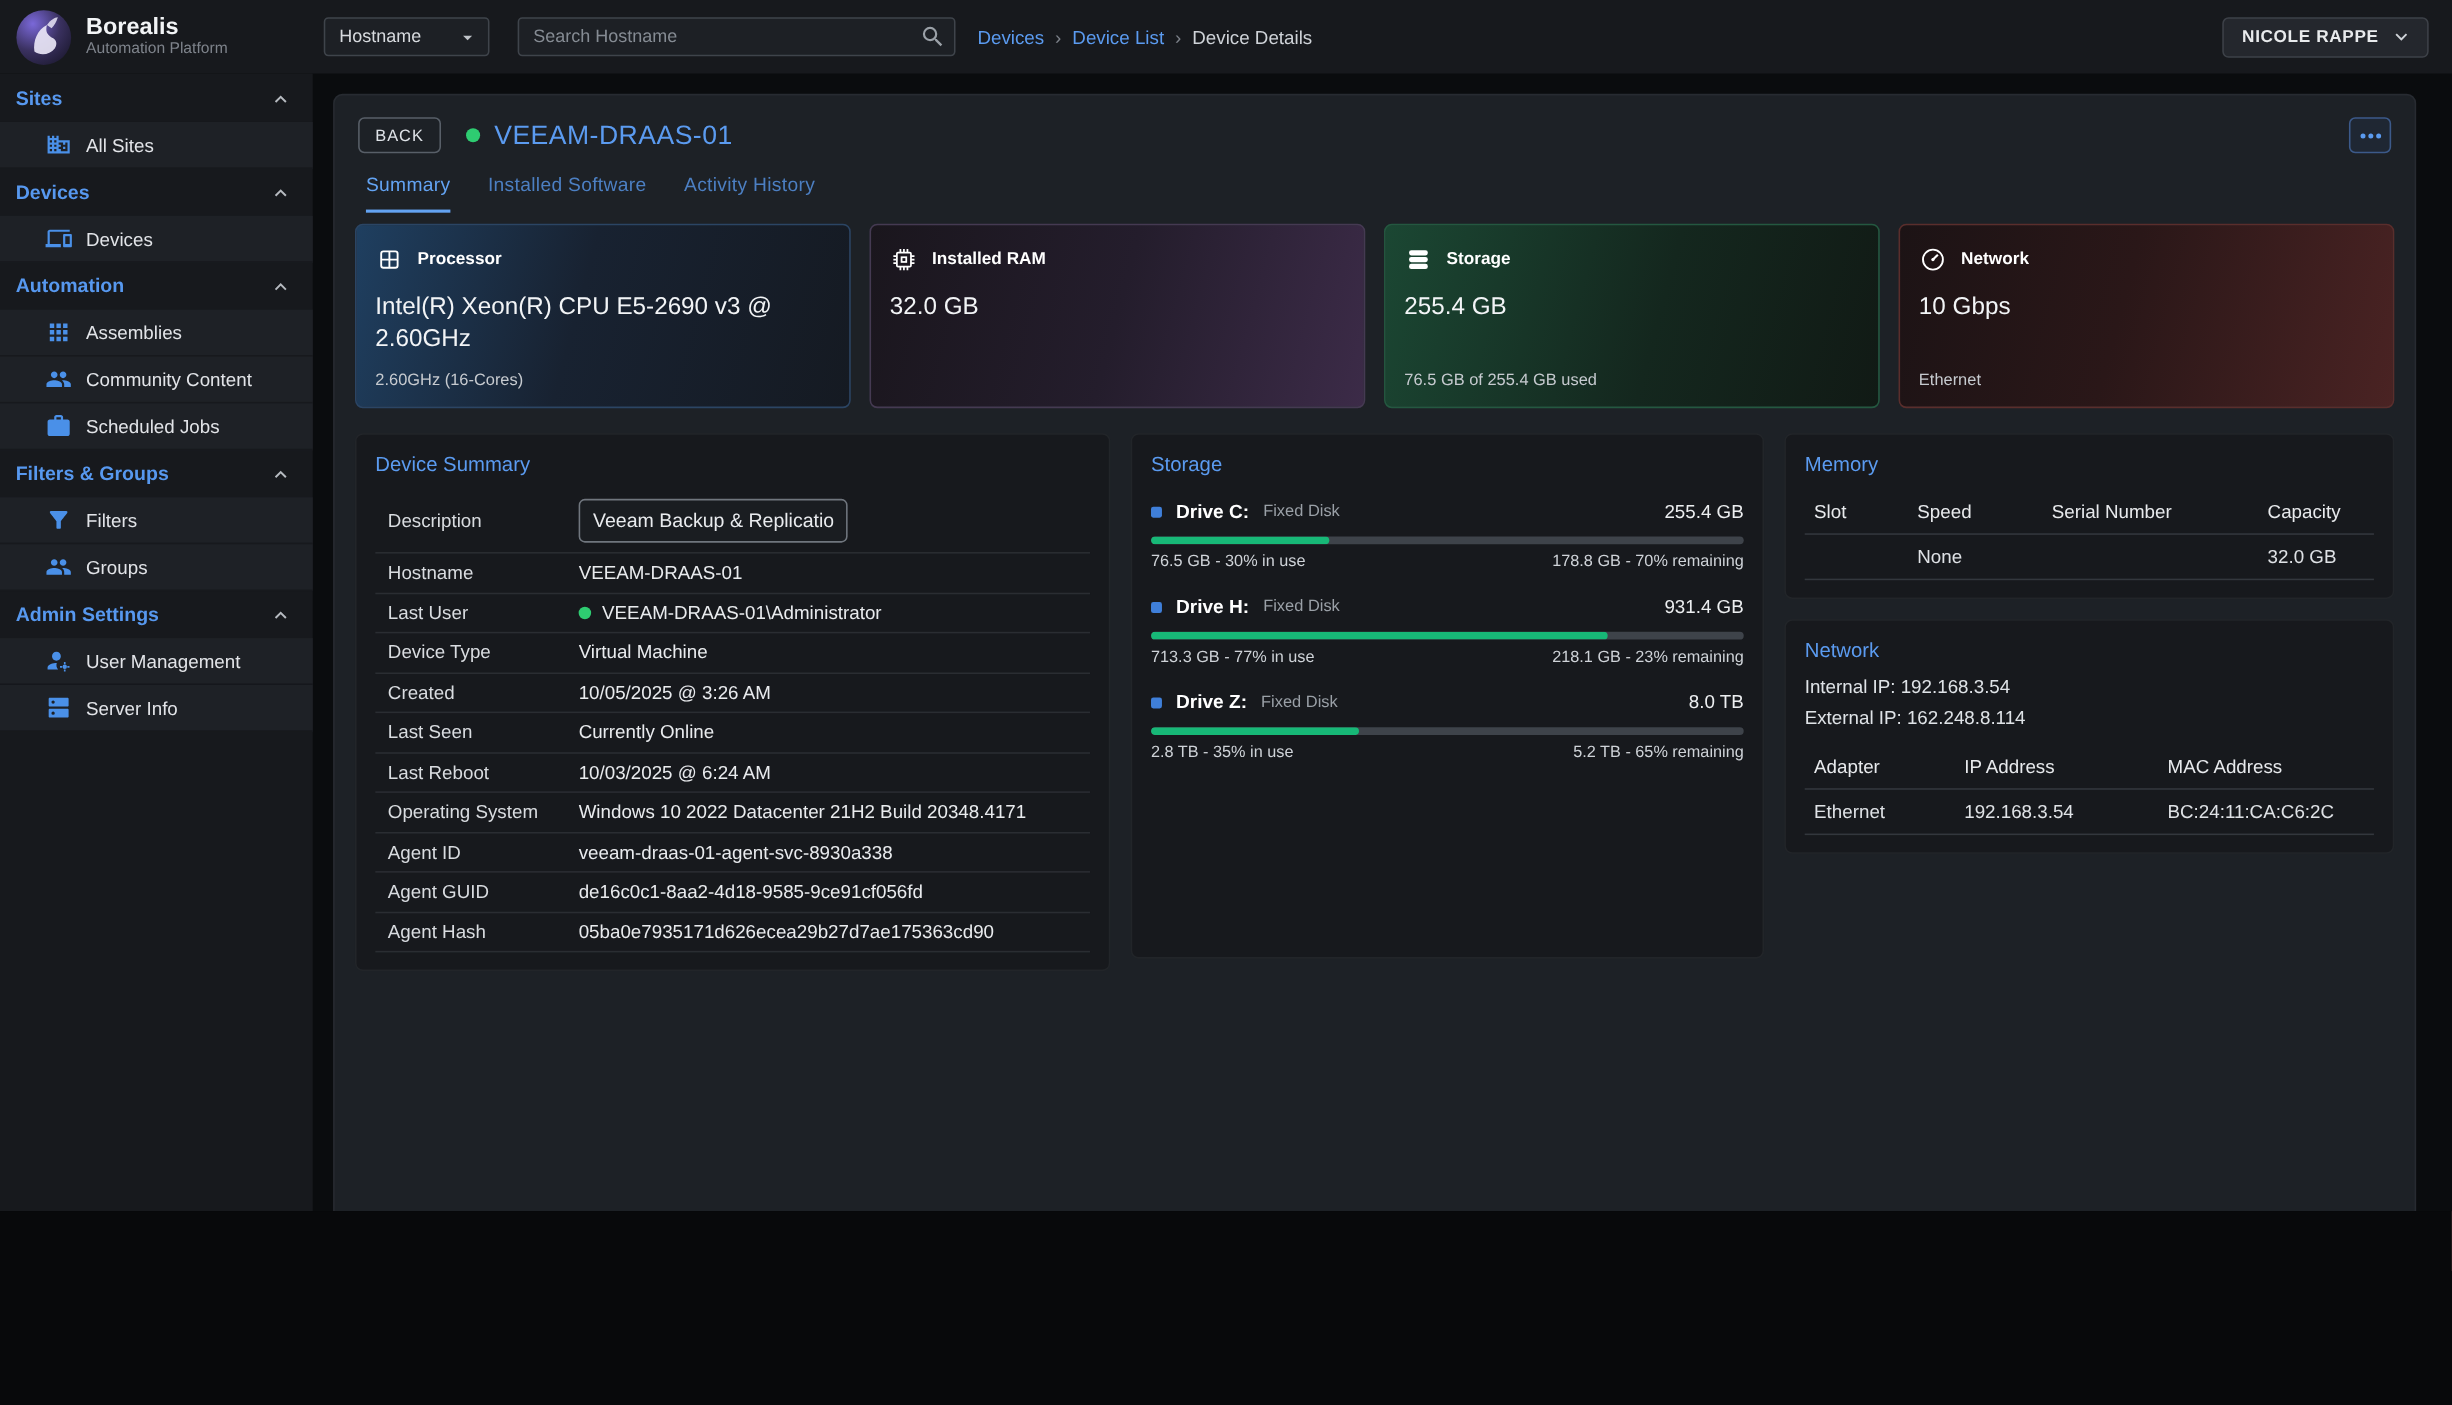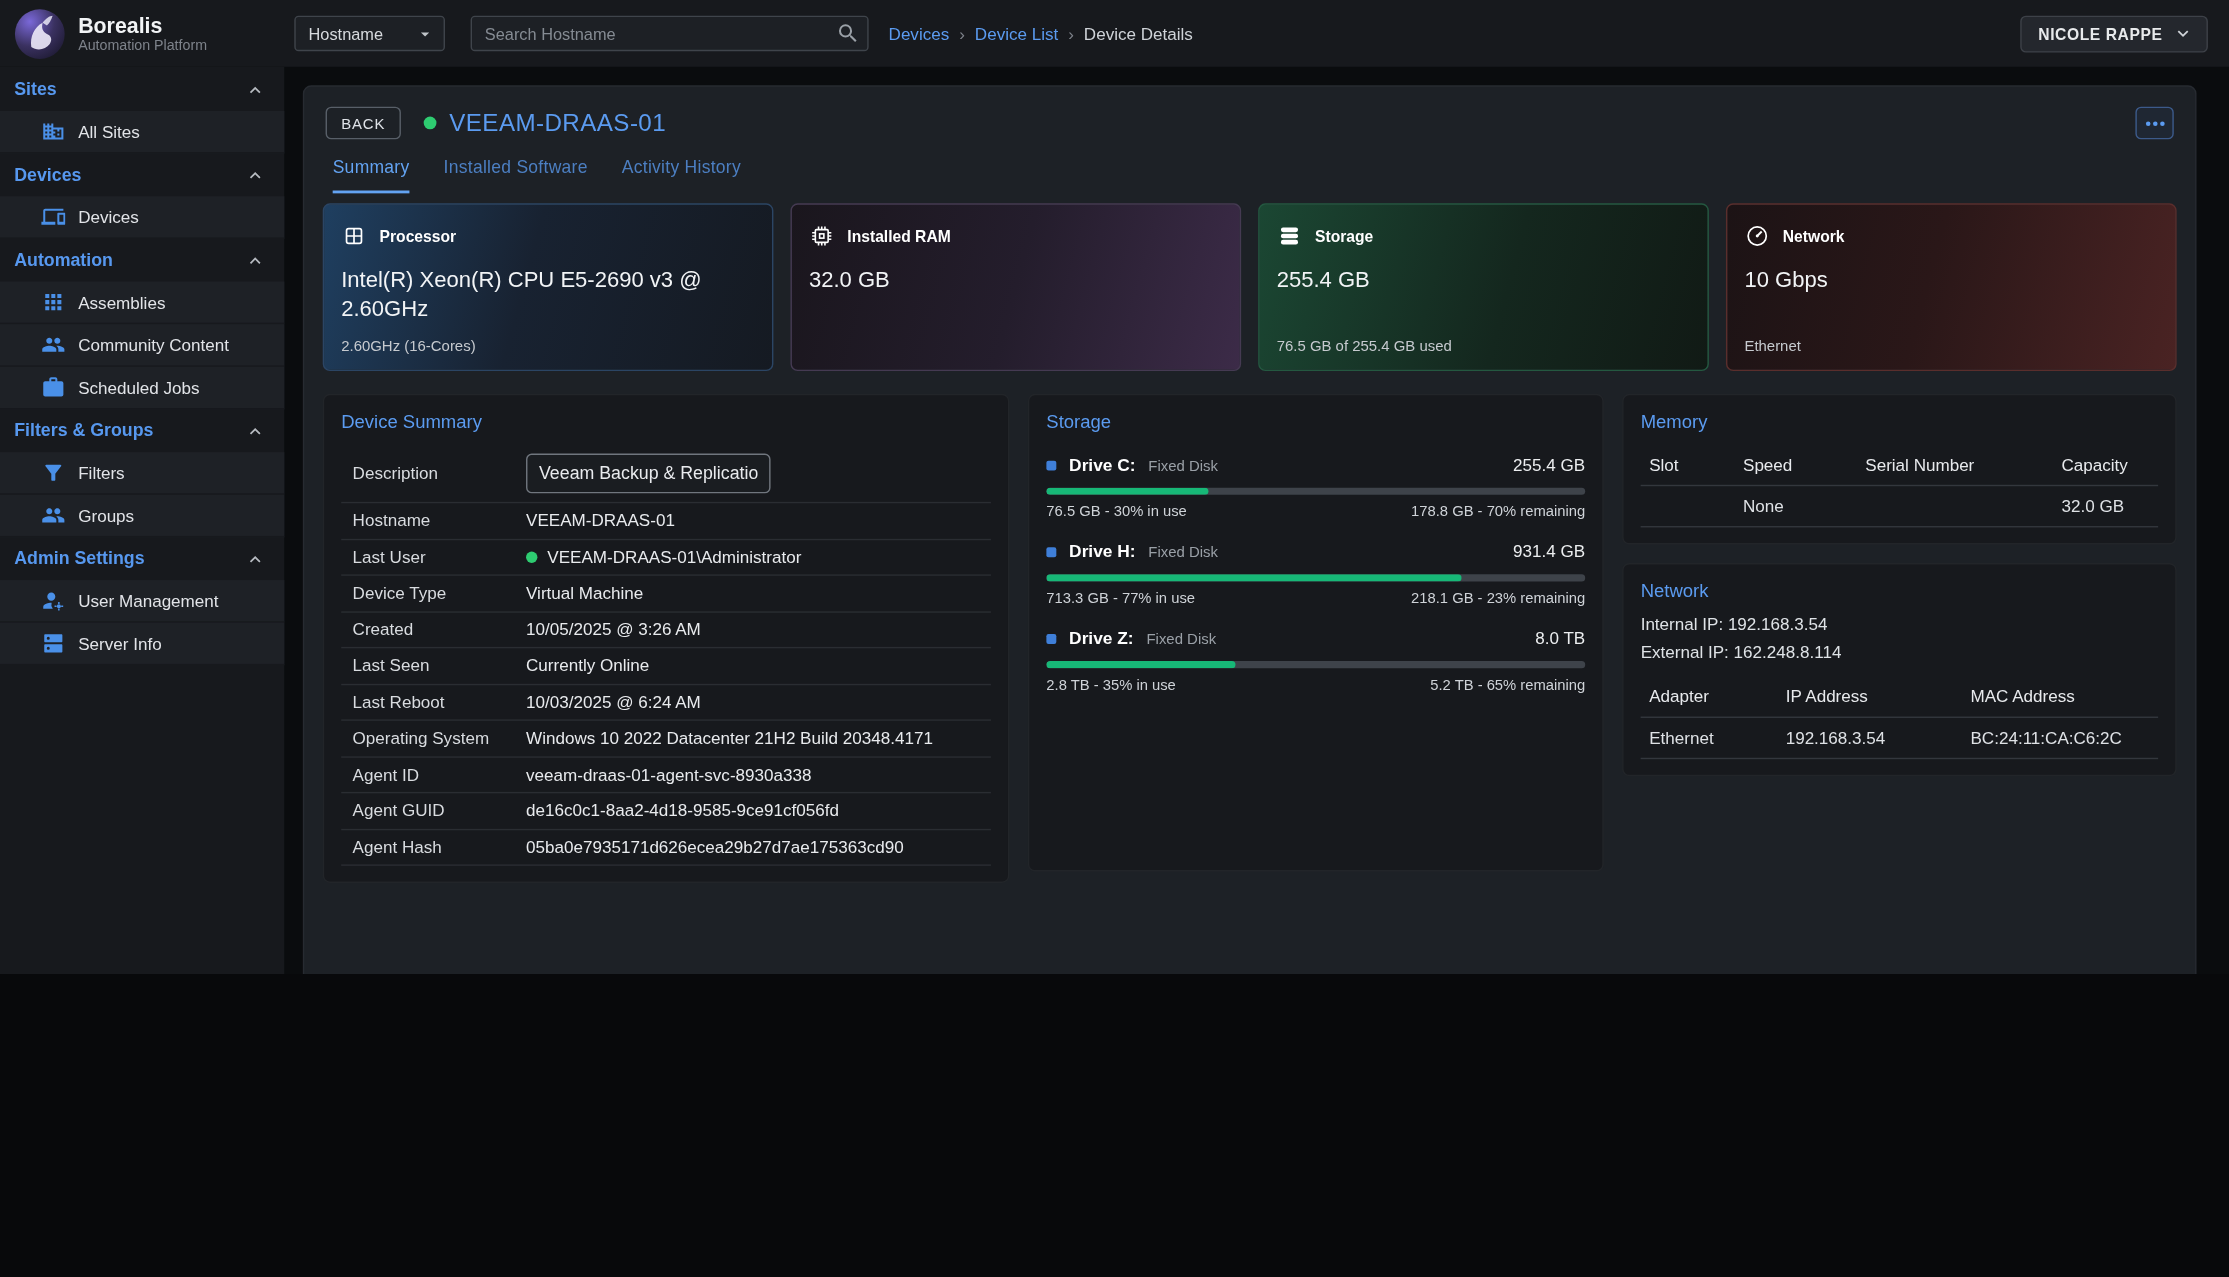--- a/index.html
+++ b/index.html
@@ -1,18 +1,18 @@
 <!DOCTYPE html>
 <html><head>
 <meta charset="utf-8">
 <style>
   *{box-sizing:border-box;margin:0;padding:0}
   html,body{background:#08090b}
   body{font-family:"Liberation Sans",sans-serif}
-  #viewport{width:2229px;height:974px;overflow:hidden;background:#fca5a5}
+  #viewport{width:2229px;height:1101px;overflow:hidden;background:#fca5a5}
   #app{width:1568px;height:898px;transform:scale(1.4217);transform-origin:0 0;position:relative;background:#0a0c0e;color:#e6e8eb;font-size:12px}
 
   
   header{position:absolute;top:0;left:0;width:1568px;height:47px;background:#17191d;display:flex;align-items:center;z-index:3}
   .brand{width:200px;display:flex;align-items:center;gap:8px;padding-left:9px;flex:none}
   .logo{width:38px;height:38px;flex:none}
   .brand-name{font-size:15px;font-weight:bold;color:#f2f4f6;line-height:16px}
   .brand-sub{font-size:10px;color:#7e838b;line-height:12px}
   .hd-select{margin-left:7px;width:106px;height:25px;background:#1d2025;border:1px solid #3f444b;border-radius:3px;display:flex;align-items:center;justify-content:space-between;padding:0 6px 0 9px;color:#d7dade;font-size:11.5px;cursor:pointer}
   .search-box{position:relative;margin-left:18px}

